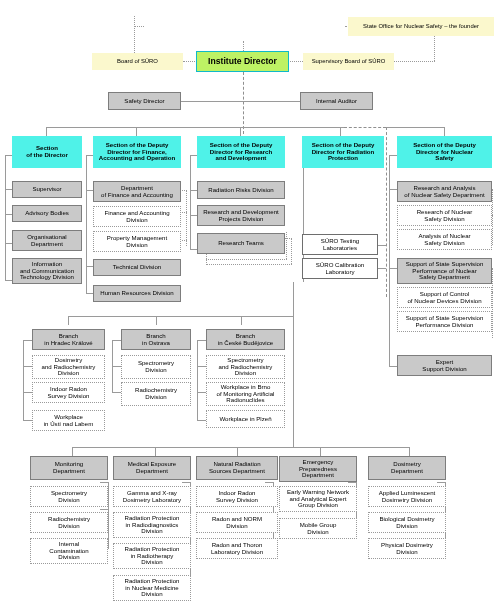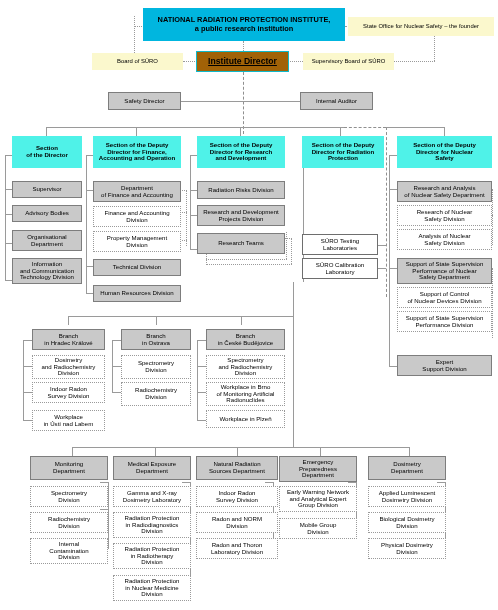--- a/index.html
+++ b/index.html
@@ -28,25 +28,24 @@
   }
   
   .hdr-main{
     background:#00b6df;
     border:1px solid #00b6df;
     font-weight:bold;
     font-size:7.4px;
     color:#000;
   }
   .director{
-    background:#a16207;
+    background:#bef264;
     border:1.6px solid #0fb9c9;
     font-weight:bold;
     font-size:8.6px;
-    text-decoration:underline;
   }
   .yellow{
     background:#fbf8cd;
     border:1px solid #fbf8cd;
     font-size:5.9px;
   }
   .section{
     background:#4ff2e8;
     border:1px solid #4ff2e8;
     font-weight:bold;
@@ -222,24 +221,20 @@
 
   <div class="ln v" style="left:356px;top:482px;height:46px;"></div>
   <div class="ln h" style="left:348px;top:482px;width:9px;"></div>
   <div class="ln h" style="left:348px;top:528px;width:9px;"></div>
 
   <div class="ln v" style="left:445px;top:482px;height:66px;"></div>
   <div class="ln h" style="left:437px;top:482px;width:9px;"></div>
   <div class="ln h" style="left:437px;top:512px;width:9px;"></div>
   <div class="ln h" style="left:437px;top:548px;width:9px;"></div>
 
-  <div class="box hdr-main" style="left:143px;top:8px;width:202px;height:33px;flex-direction:column;">
-    <span>NATIONAL RADIATION PROTECTION INSTITUTE,</span>
-    <span>a public research institution</span>
-  </div>
 
   <div class="box yellow" style="left:348px;top:17px;width:146px;height:19px;">State Office for Nuclear Safety – the founder</div>
 
   <div class="box yellow" style="left:92px;top:53px;width:91px;height:17px;">Board of SÚRO</div>
 
   <div class="box director" style="left:196px;top:51px;width:93px;height:21px;">Institute Director</div>
 
   <div class="box yellow" style="left:303px;top:53px;width:91px;height:17px;">Supervisory Board of SÚRO</div>
 
   <div class="box gray" style="left:108px;top:92px;width:73px;height:18px;">Safety Director</div>

